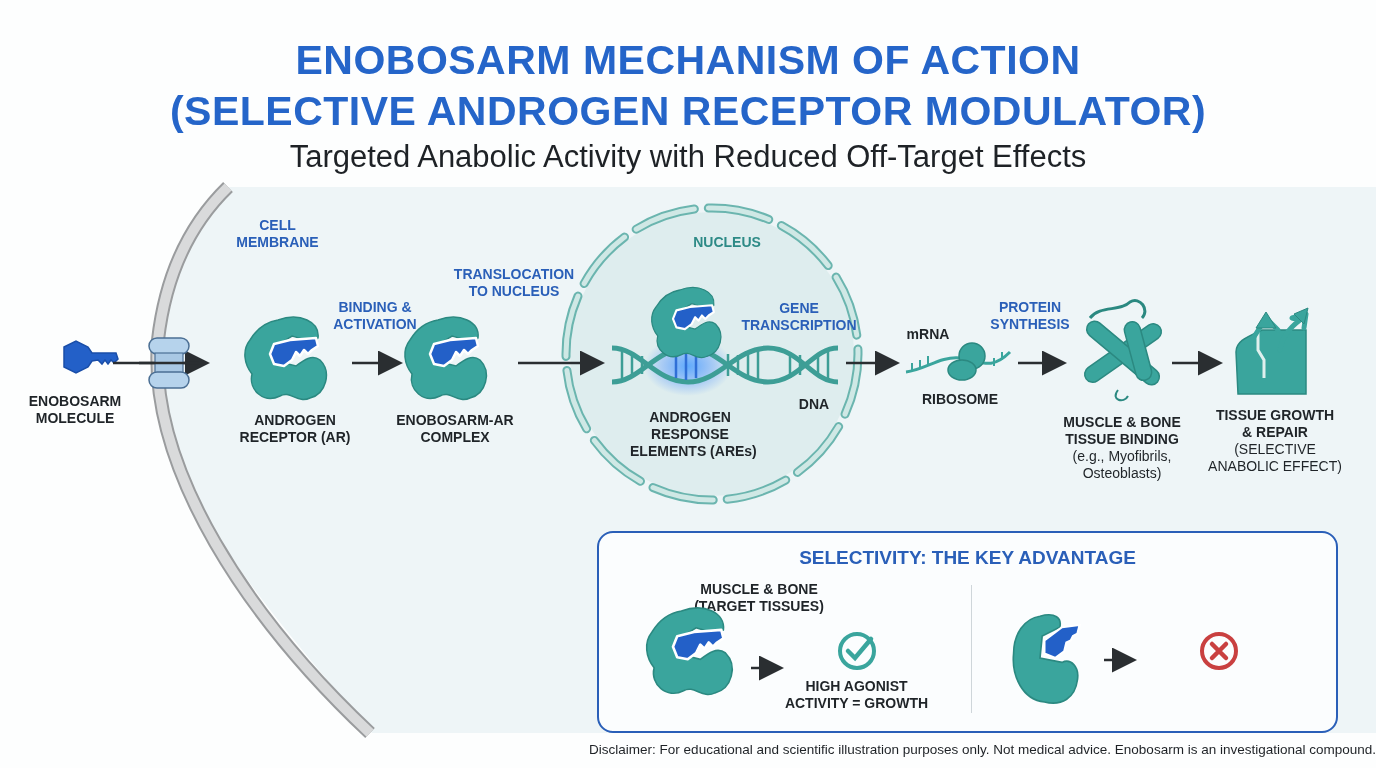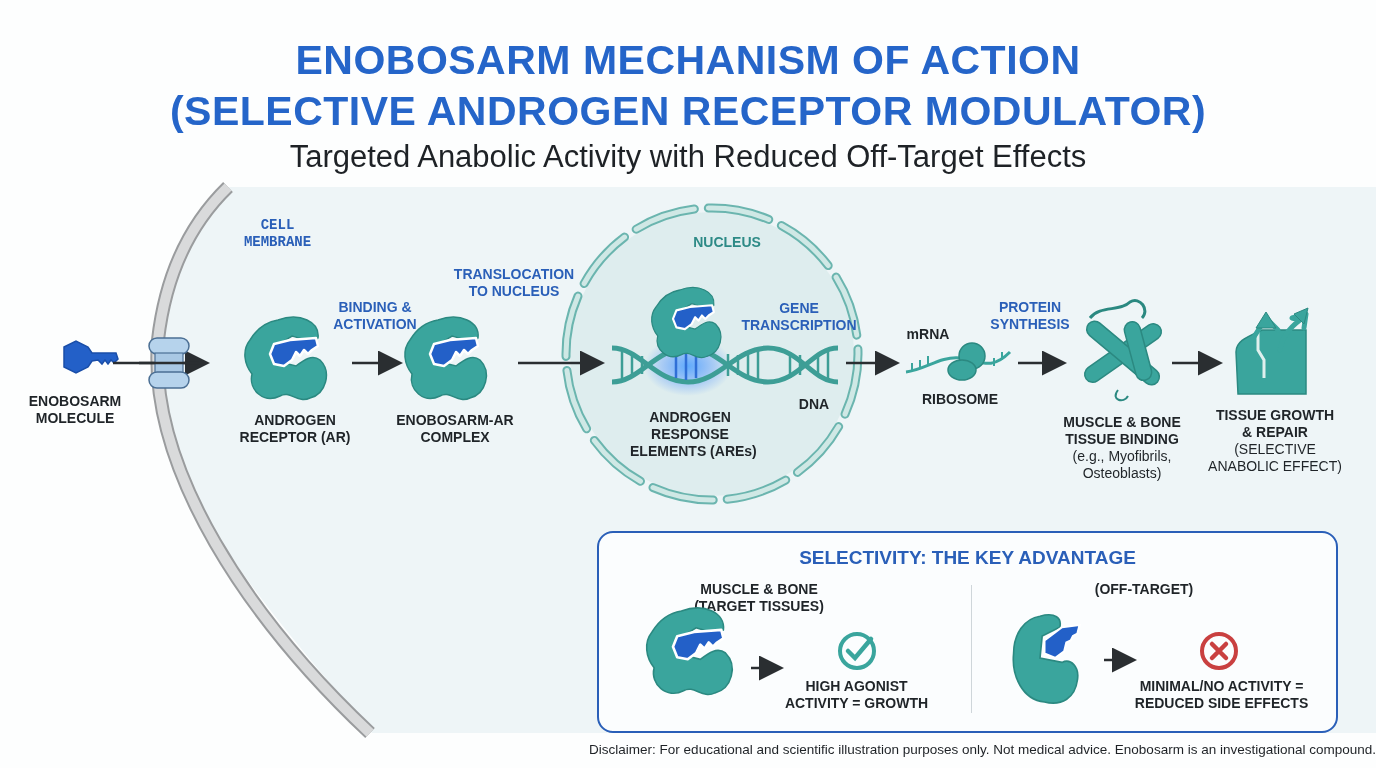--- a/index.html
+++ b/index.html
@@ -138,21 +138,21 @@
     <polygon points="1256,328 1266,312 1276,328" fill="#3aa59d" stroke="#2b8981"></polygon>
     <polygon points="1294,314 1308,308 1304,324" fill="#3aa59d" stroke="#2b8981"></polygon>
   </g>
 </svg>
 
 <div class="title" id="t1">ENOBOSARM MECHANISM OF ACTION</div>
 <div class="title" id="t2">(SELECTIVE ANDROGEN RECEPTOR MODULATOR)</div>
 <div id="sub">Targeted Anabolic Activity with Reduced Off-Target Effects</div>
 
 <div class="lbl blue" style="left:230px;top:217px;width:95px;">
-  <div style="white-space:pre-line;font-family:Liberation Mono, monospace;">CELL
+  <div style="white-space:pre-line;">CELL
 MEMBRANE</div>
 </div>
 
 <div class="lbl" style="left:25px;top:393px;width:100px;">
   <div>ENOBOSARM</div>
     <div>MOLECULE</div>
 </div>
 <div class="lbl" style="left:230px;top:412px;width:130px;">
   <div>ANDROGEN</div>
     <div>RECEPTOR (AR)</div>
@@ -199,21 +199,20 @@
     <div class="norm">ANABOLIC EFFECT)</div>
 </div>
 
 <div id="box">
   <div id="box-title">SELECTIVITY: THE KEY ADVANTAGE</div>
   <div class="lbl" style="left:60px;top:48px;width:200px;">
     <div>MUSCLE &amp; BONE</div>
       <div>(TARGET TISSUES)</div>
   </div>
   <div class="lbl" style="left:390px;top:48px;width:310px;">
-      <div>(OFF-TARGET)</div>
   </div>
   <div id="divider"></div>
   <svg style="position:absolute;left:0;top:0;" width="737" height="198">
     <g transform="translate(95,120) scale(1.05)">
       <use href="#receptor"></use>
         <use href="#ligand" transform="translate(-4,0)"></use>
     </g>
     <line x1="152" y1="135" x2="180" y2="135" stroke="#2a2e31" stroke-width="2.5" marker-end="url(#ah)"></line>
     <g>
       <circle cx="258" cy="118" r="17" fill="none" stroke="#3aa59d" stroke-width="4"></circle>
@@ -226,19 +225,15 @@
     <line x1="505" y1="127" x2="533" y2="127" stroke="#2a2e31" stroke-width="2.5" marker-end="url(#ah)"></line>
     <g>
       <circle cx="620" cy="118" r="17" fill="none" stroke="#c94040" stroke-width="4"></circle>
       <path d="M613,111 L627,125 M627,111 L613,125" stroke="#c94040" stroke-width="4.5" stroke-linecap="round"></path>
     </g>
   </svg>
   <div class="lbl" style="left:175px;top:145px;width:165px;">
     <div>HIGH AGONIST</div>
       <div>ACTIVITY = GROWTH</div>
   </div>
-  <div class="lbl" style="left:525px;top:145px;width:195px;">
-    <div>MINIMAL/NO ACTIVITY =</div>
-      <div>REDUCED SIDE EFFECTS</div>
-  </div>
 </div>
 
 <div id="disc">Disclaimer: For educational and scientific illustration purposes only. Not medical advice. Enobosarm is an investigational compound.</div>
 
 </body></html>

